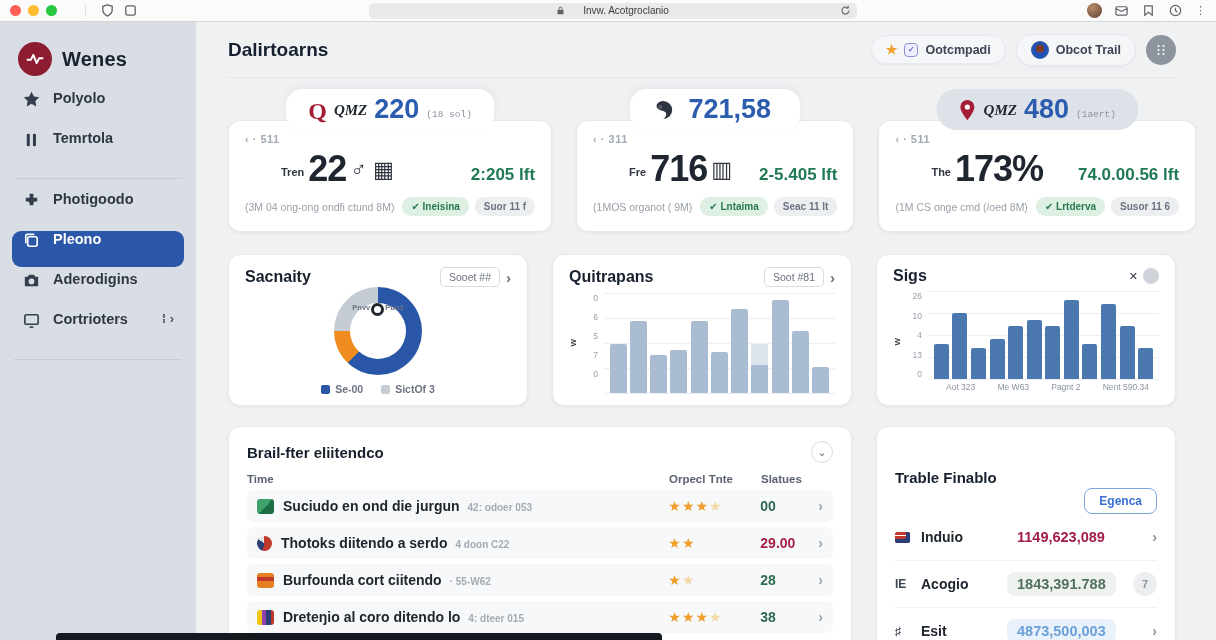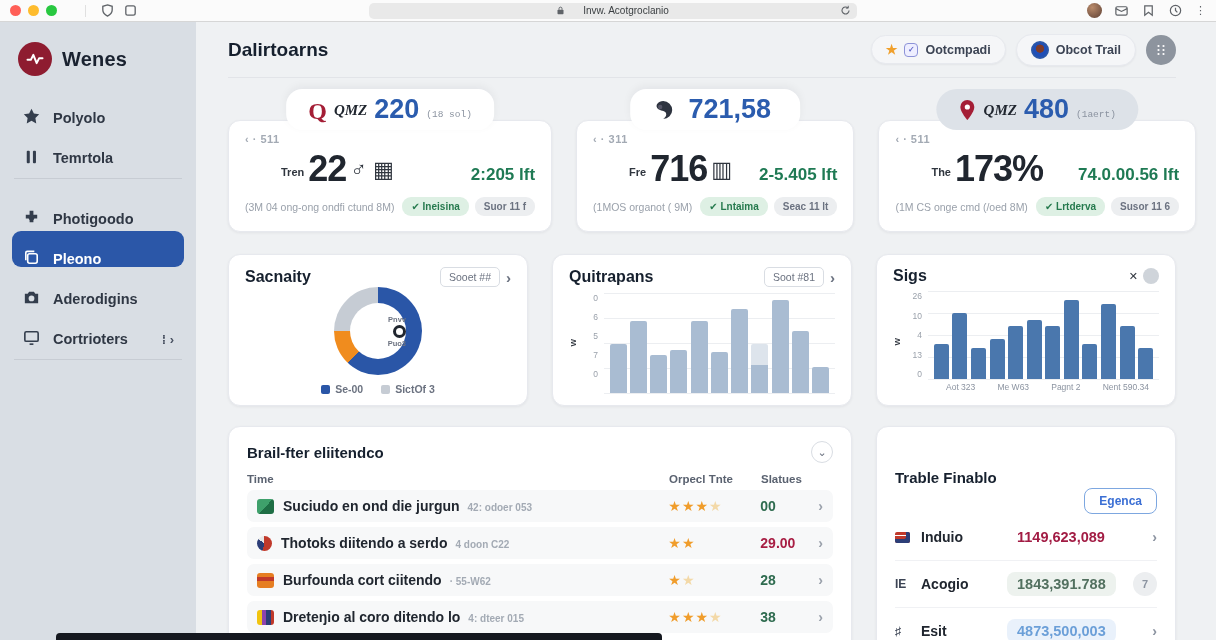--- a/index.html
+++ b/index.html
@@ -20,21 +20,21 @@
   .vdots { font-size:11px; color:#5f6368; letter-spacing:0; }
 
   .app { display:flex; height:618px; }
 
   
   .sidebar { width:196px; background:#d9dee4; padding:16px 12px 0; flex-shrink:0; }
   .brand { display:flex; align-items:center; gap:10px; padding:4px 6px 14px; }
   .brand-logo { width:34px; height:34px; border-radius:50%; background:#8e1c30; display:flex; align-items:center; justify-content:center; flex-shrink:0; }
   .brand-name { font-size:20px; font-weight:800; color:#1a2230; letter-spacing:.2px; }
   .nav { display:flex; flex-direction:column; gap:4px; }
-  .nav-item { display:flex; align-items:flex-end; gap:12px; height:36px; padding:0 10px; border-radius:9px; font-size:14.5px; font-weight:600; color:#2f3744; cursor:pointer; }
+  .nav-item { display:flex; align-items:flex-start; gap:12px; height:36px; padding:0 10px; border-radius:9px; font-size:14.5px; font-weight:600; color:#2f3744; cursor:pointer; }
   .nav-item .nic { width:19px; height:19px; display:inline-flex; color:#343e4d; flex-shrink:0; }
   .nav-item.active { background:#2b57a8; color:#ffffff; }
   .nav-item.active .nic { color:#ffffff; }
   .nav-item .trail { margin-left:auto; color:#4a5262; font-size:13px; display:flex; align-items:center; gap:2px; }
   .nav-div { height:1px; background:#c7ccd3; margin:8px 2px; }
 
   
   .main { flex:1; background:#eff1f3; padding:0 40px 0 32px; overflow:hidden; }
   .page-head { height:56px; display:flex; align-items:center; justify-content:space-between; border-bottom:1px solid #e2e4e8; }
   .page-title { font-size:19px; font-weight:800; color:#16202e; }
@@ -79,21 +79,21 @@
   .card-title { font-size:16px; font-weight:800; color:#16202e; }
   .mini-btn { display:flex; align-items:center; gap:6px; font-size:10.5px; color:#6b7280; background:#fff; border:1px solid #d9dde3; border-radius:5px; padding:3px 8px; cursor:pointer; }
   .chev { color:#6b7280; font-size:15px; font-weight:700; cursor:pointer; background:none; border:none; }
   .toggle-ic { display:flex; align-items:center; gap:5px; }
   .toggle-circle { width:16px; height:16px; border-radius:50%; background:#cfd4da; }
   .xglyph { font-size:11px; color:#30363f; font-weight:700; }
 
   
   .donut-wrap { flex:1; display:flex; flex-direction:column; align-items:center; justify-content:center; }
   .donut { width:88px; height:88px; border-radius:50%; position:relative; }
-  .donut-hole { position:absolute; inset:16px; background:#fff; border-radius:50%; display:flex; flex-direction:column; align-items:flex-end; justify-content:center; gap:1px; }
+  .donut-hole { position:absolute; inset:16px; background:#fff; border-radius:50%; display:flex; flex-direction:row; align-items:flex-start; justify-content:center; gap:1px; }
   .donut-hole .ct { font-size:7.5px; color:#6b7280; font-weight:700; }
   .ring { width:13px; height:13px; border:3px solid #20262f; border-radius:50%; }
   .legend { display:flex; gap:18px; margin-top:8px; }
   .legend-item { display:flex; align-items:center; gap:5px; font-size:10.5px; color:#6b7280; font-weight:600; }
   .swatch { width:9px; height:9px; border-radius:2px; display:inline-block; }
 
   
   .bc { flex:1; display:flex; gap:6px; margin-top:6px; min-height:0; }
   .bc-ylabel { writing-mode:vertical-rl; transform:rotate(180deg); font-size:8px; color:#30363f; font-weight:700; align-self:center; }
   .bc-y { display:flex; flex-direction:column; justify-content:space-between; font-size:8.5px; color:#9aa1ab; text-align:right; padding-bottom:14px; width:14px; }

